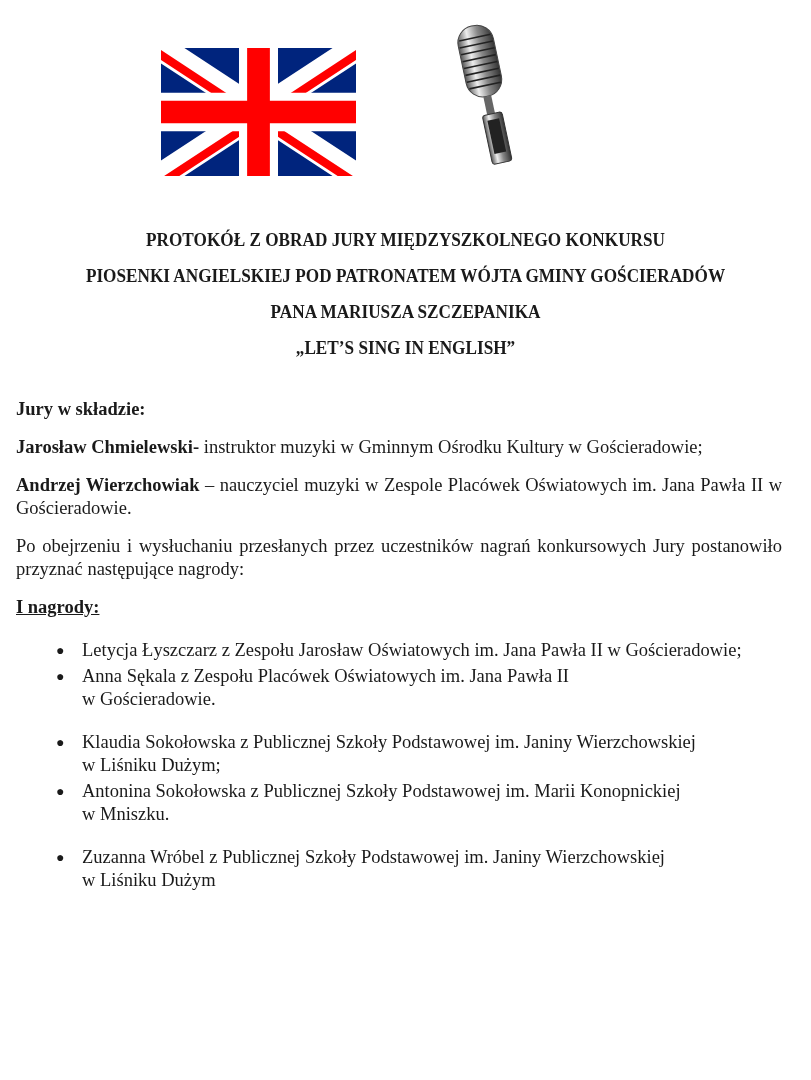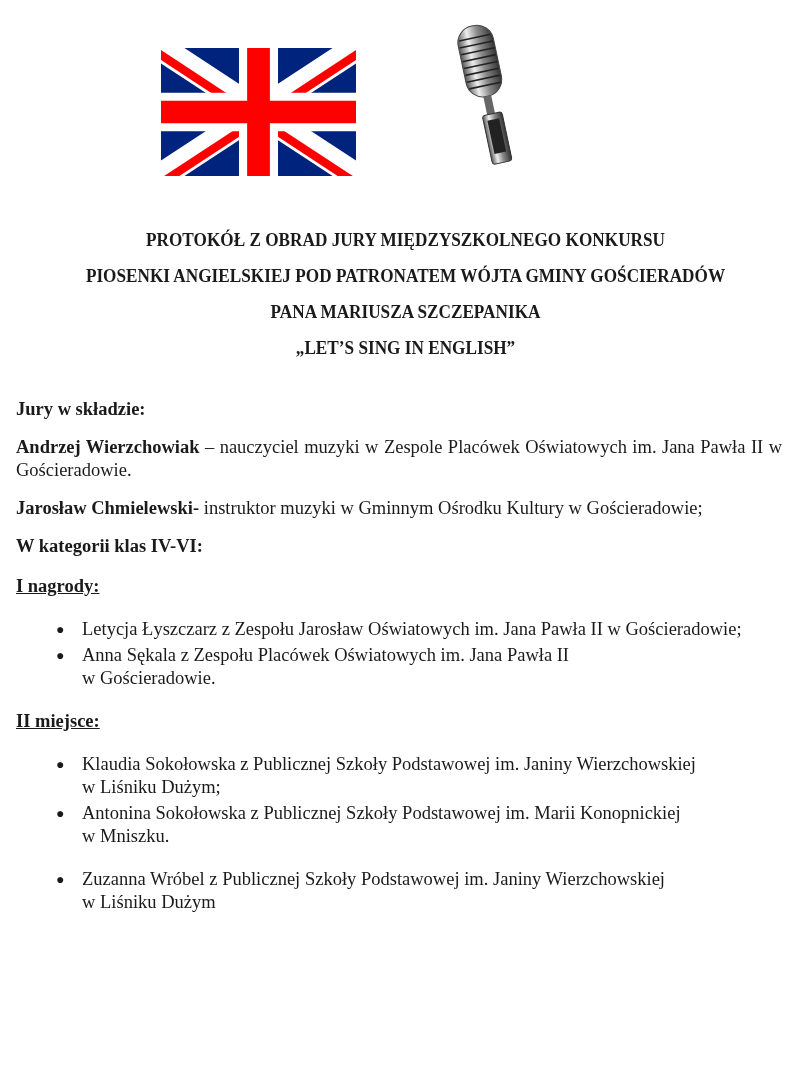--- a/index.html
+++ b/index.html
@@ -65,40 +65,39 @@
 <div class="title">
   <div>PROTOKÓŁ Z OBRAD JURY MIĘDZYSZKOLNEGO  KONKURSU</div>
   <div>PIOSENKI ANGIELSKIEJ POD PATRONATEM WÓJTA GMINY GOŚCIERADÓW</div>
   <div>PANA MARIUSZA SZCZEPANIKA</div>
   <div>„LET’S SING IN ENGLISH”</div>
 </div>
 
 <div class="content">
   <p class="jury-head">Jury w składzie:</p>
 
+  <p class="jury-line"><b>Jarosław Chmielewski-</b><span> instruktor muzyki w Gminnym Ośrodku Kultury w Gościeradowie;</span></p>
   <p class="jury-line" style="text-align-last:left"><b>Andrzej Wierzchowiak</b><span> – nauczyciel muzyki w Zespole Placówek Oświatowych im. Jana Pawła II w Gościeradowie.</span></p>
-  <p class="jury-line"><b>Jarosław Chmielewski-</b><span> instruktor muzyki w Gminnym Ośrodku Kultury w Gościeradowie;</span></p>
 
+  <p class="intro">Po obejrzeniu i wysłuchaniu przesłanych przez uczestników nagrań konkursowych Jury postanowiło przyznać następujące nagrody:</p>
 
-  <p class="category">W kategorii klas IV-VI:</p>
 
   <p class="place">I nagrody:</p>
   <ul>
     <li>
         <span class="bullet">●</span>
         <div class="just">Letycja Łyszczarz z Zespołu Jarosław Oświatowych im. Jana Pawła II w Gościeradowie;</div>
       </li>
     <li>
         <span class="bullet">●</span>
         <div style="white-space:pre-line">Anna Sękala z Zespołu Placówek Oświatowych im. Jana Pawła II
 w Gościeradowie.</div>
       </li>
   </ul>
 
-  <p class="place">II miejsce:</p>
   <ul>
     <li>
         <span class="bullet">●</span>
         <div style="white-space:pre-line">Klaudia Sokołowska z Publicznej Szkoły Podstawowej im. Janiny Wierzchowskiej
 w Liśniku Dużym;</div>
       </li>
     <li>
         <span class="bullet">●</span>
         <div style="white-space:pre-line">Antonina Sokołowska z Publicznej Szkoły Podstawowej im. Marii Konopnickiej
 w Mniszku.</div>

